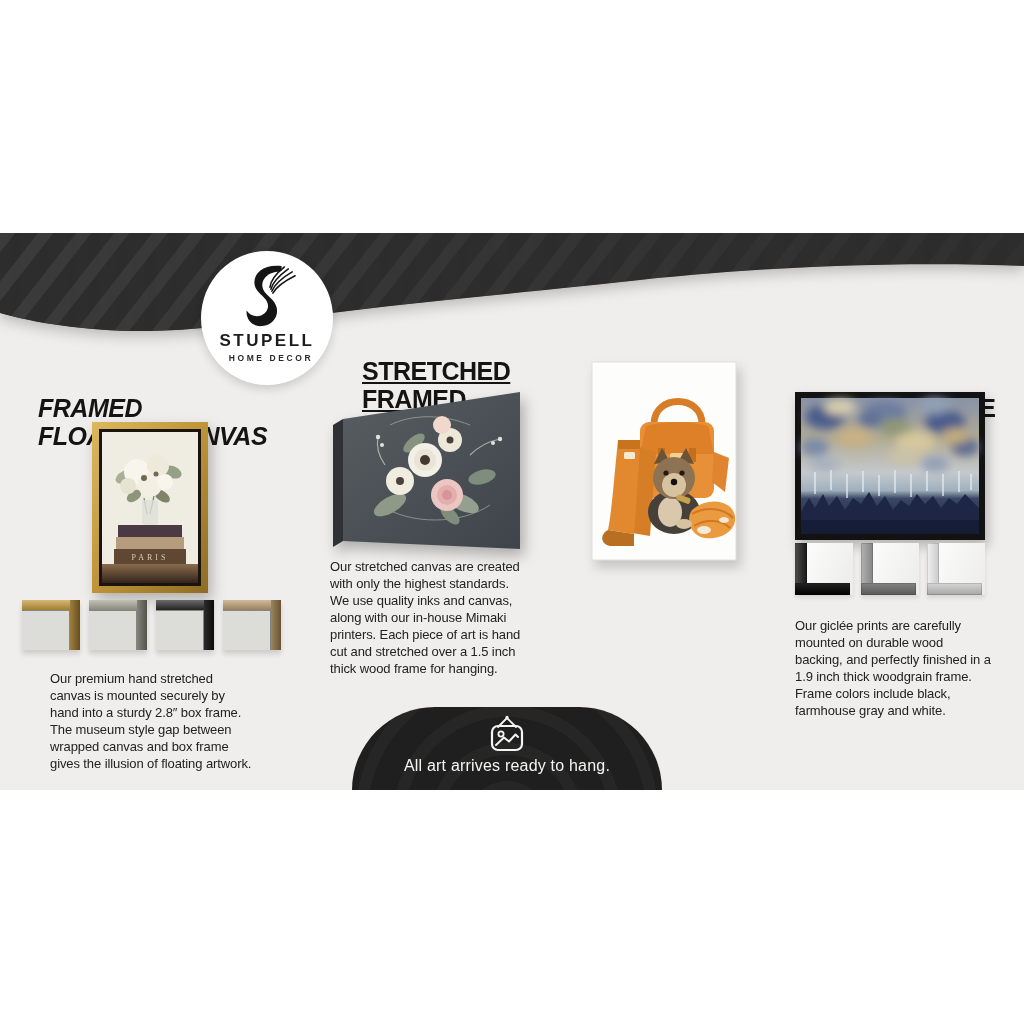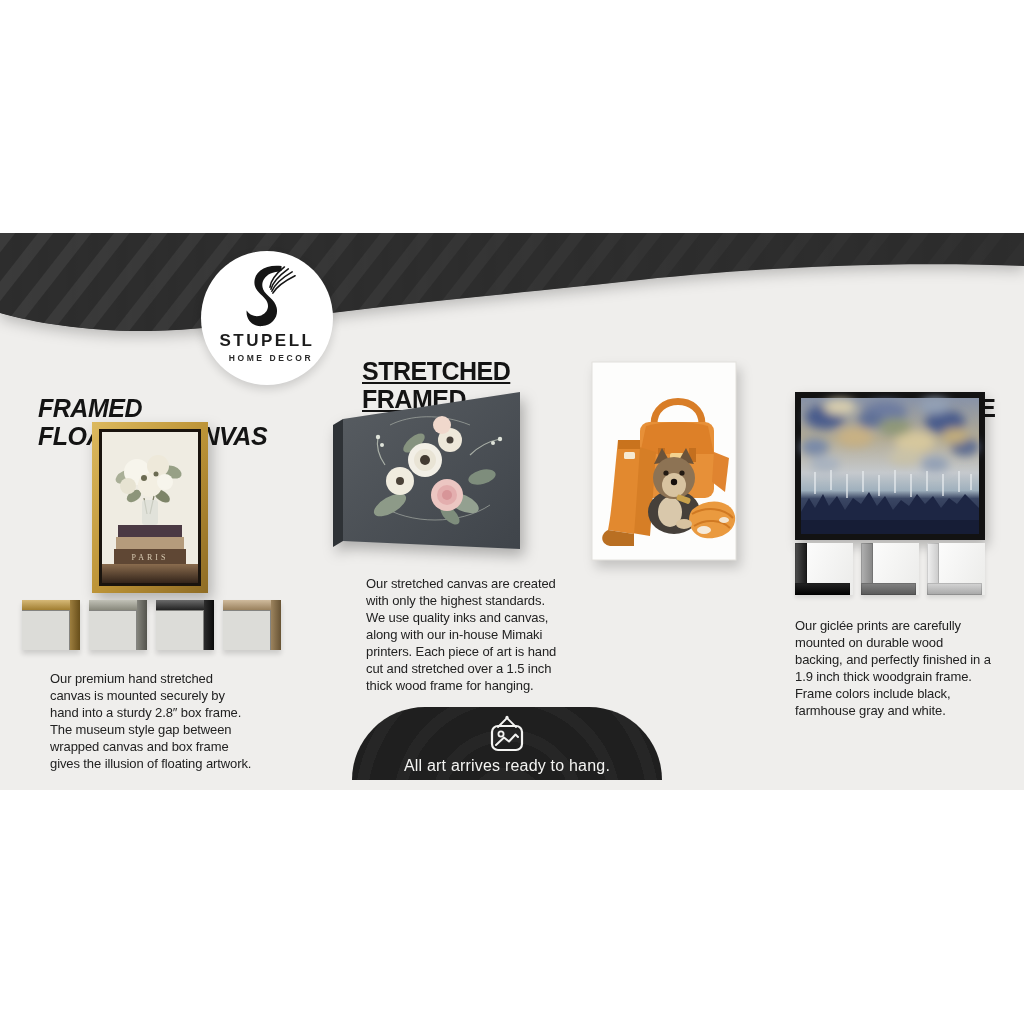--- a/index.html
+++ b/index.html
@@ -40,21 +40,21 @@
   
   .gswatch{position:relative;width:58px;height:52px;background:linear-gradient(115deg,#ffffff,#ebebe9);
         box-shadow:0 3px 4px rgba(0,0,0,.10);}
   .gswatch .bar-left{position:absolute;left:0;top:0;bottom:0;width:12px;
         background-image:linear-gradient(90deg,rgba(255,255,255,.22),rgba(0,0,0,.15));
         box-shadow:inset 0 0 0 1px rgba(0,0,0,.14);}
   .gswatch .bar-bottom{position:absolute;left:0;bottom:0;right:3px;height:12px;
         background-image:linear-gradient(rgba(255,255,255,.14),rgba(0,0,0,.2));
         box-shadow:inset 0 0 0 1px rgba(0,0,0,.14);}
   
-  #dome{position:absolute;left:352px;top:474px;width:310px;height:73px;z-index:4;
+  #dome{position:absolute;left:352px;top:474px;width:310px;height:83px;z-index:4;
         border-radius:160px 160px 0 0;background:#1f1f1f;
         background-image:repeating-radial-gradient(circle at 50% 135%,rgba(255,255,255,0) 0 26px,rgba(255,255,255,.03) 26px 38px);
         display:flex;flex-direction:column;align-items:center;}
   #dome .dome-msg{color:#f4f4f2;font-size:16px;letter-spacing:.2px;margin-top:1px;}
   #dome svg{margin-top:7px;}
 </style>
 </head>
 <body>
 
 <div id="page">
@@ -198,21 +198,21 @@
         <circle cx="117" cy="110" r="10" fill="#e3aeae"></circle>
         <circle cx="117" cy="110" r="5" fill="#d79598"></circle>
         <path d="M140 70 C150 60 160 56 170 54 M55 80 C48 70 46 62 48 52" stroke="#cfd5c8" stroke-width="1.2" opacity="0.7" fill="none"></path>
         <circle cx="170" cy="54" r="2.2" fill="#dfe3da"></circle>
           <circle cx="163" cy="58" r="2" fill="#dfe3da"></circle>
         <circle cx="48" cy="52" r="2.2" fill="#dfe3da"></circle>
           <circle cx="52" cy="60" r="2" fill="#dfe3da"></circle>
       </g>
     </svg>
 
-    <p class="copy" style="left:330px;top:329px;width:198px;margin-left:36px;">Our stretched canvas are created with only the highest standards. We use quality inks and canvas, along with our in-house Mimaki printers. Each piece of art is hand cut and stretched over a 1.5 inch thick wood frame for hanging.</p>
+    <p class="copy" style="left:330px;top:312px;width:198px;">Our stretched canvas are created with only the highest standards. We use quality inks and canvas, along with our in-house Mimaki printers. Each piece of art is hand cut and stretched over a 1.5 inch thick wood frame for hanging.</p>
 
 
     <svg id="plaque-art" class="art" style="left:588px;top:127px;" width="152" height="205" viewBox="0 0 152 205">
       <rect x="4" y="2" width="144" height="198" fill="#fdfdfc" stroke="#e2e0dc"></rect>
       <g>
         <path d="M66 64 C66 34 114 34 114 64" stroke="#d87d27" stroke-width="7" fill="none"></path>
         <rect x="52" y="62" width="74" height="76" rx="9" fill="#e79038"></rect>
         <path d="M52 94 L126 94 L120 66 Q89 58 58 66 Z" fill="#dd8028"></path>
         <rect x="70" y="88" width="7" height="14" fill="#c46f1e"></rect>
         <rect x="101" y="88" width="7" height="14" fill="#c46f1e"></rect>

